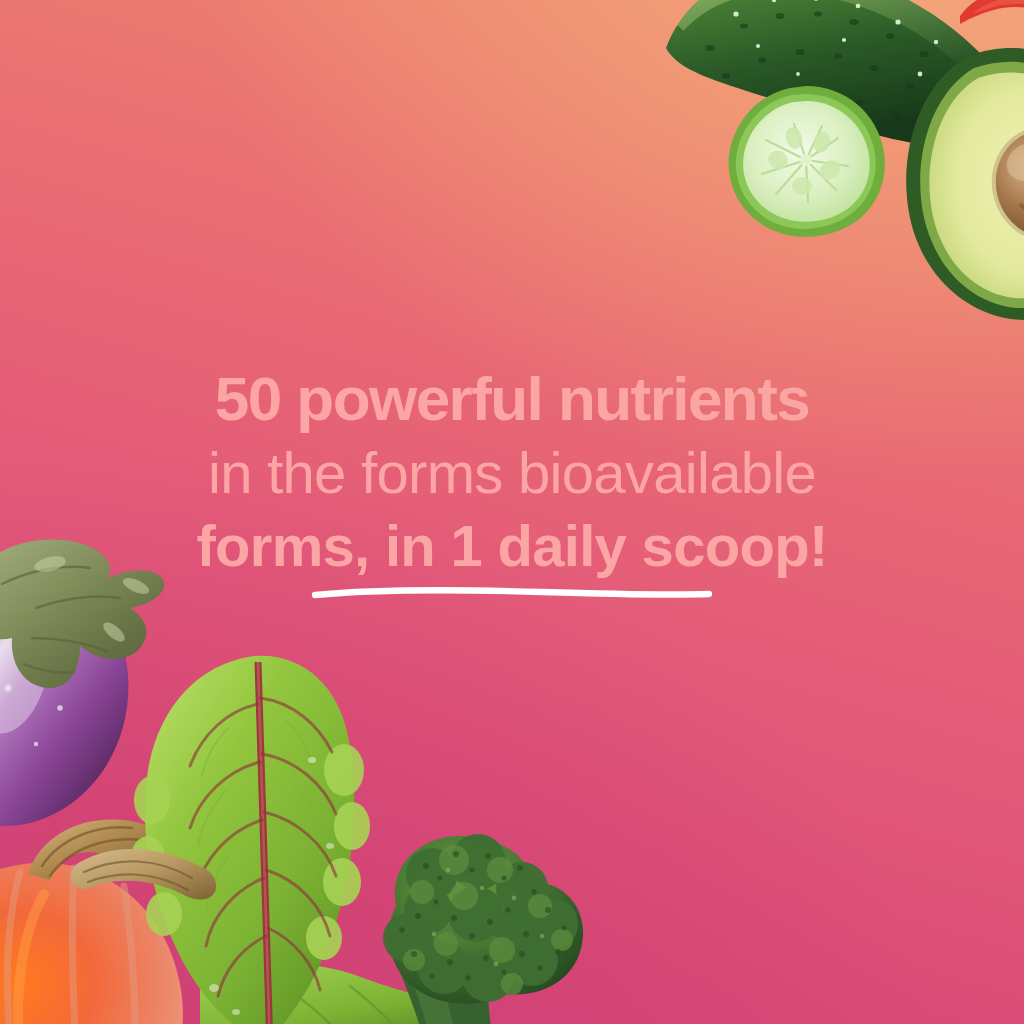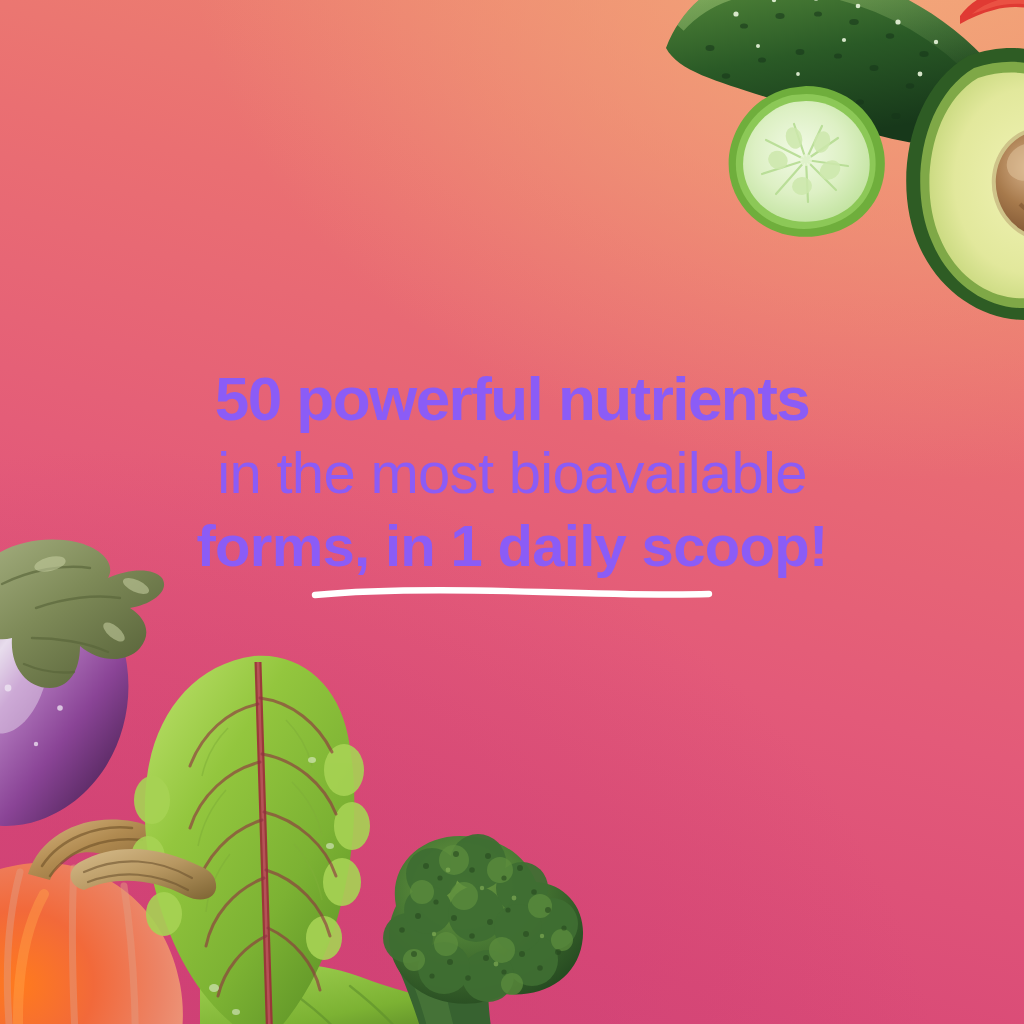--- a/index.html
+++ b/index.html
@@ -27,21 +27,21 @@
       linear-gradient(196deg, #EE8C6E 0%, #EA6F72 30%, #E35A79 58%, #D94A77 82%, #D2447A 100%);
   }
 
   
   .headline {
     position: absolute;
     left: 0;
     right: 0;
     top: 368px;
     text-align: center;
-    color: #8b5cf6;
+    color: #fca5a5;
     line-height: 1.0;
     z-index: 40;
     user-select: none;
   }
   .line {
     display: block;
     white-space: nowrap;
     letter-spacing: -0.012em;
   }
   .line1 {
@@ -481,21 +481,21 @@
       <g fill="#FFFFFF" opacity="0.35">
         <ellipse cx="56" cy="66" rx="5" ry="4"></ellipse>
           <ellipse cx="132" cy="82" rx="4" ry="3"></ellipse>
         <ellipse cx="206" cy="88" rx="4" ry="3"></ellipse>
       </g>
     </svg>
   </div>
 
   <div class="headline">
     <span class="line line1">50 powerful nutrients</span>
-    <span class="line line2">in the most bioavailable</span>
+    <span class="line line2">in the forms bioavailable</span>
     <span class="line line3">forms, in 1 daily scoop!</span>
   </div>
 
   <div class="underline-wrap">
     <svg viewBox="0 0 400 18" preserveAspectRatio="none">
       <path d="M3,9 C70,2.5 150,3.5 230,6 C288,7.8 346,9.6 397,8" stroke="#FFFFFF" stroke-width="6.4" fill="none" stroke-linecap="round"></path>
     </svg>
   </div>
 
 </div>

